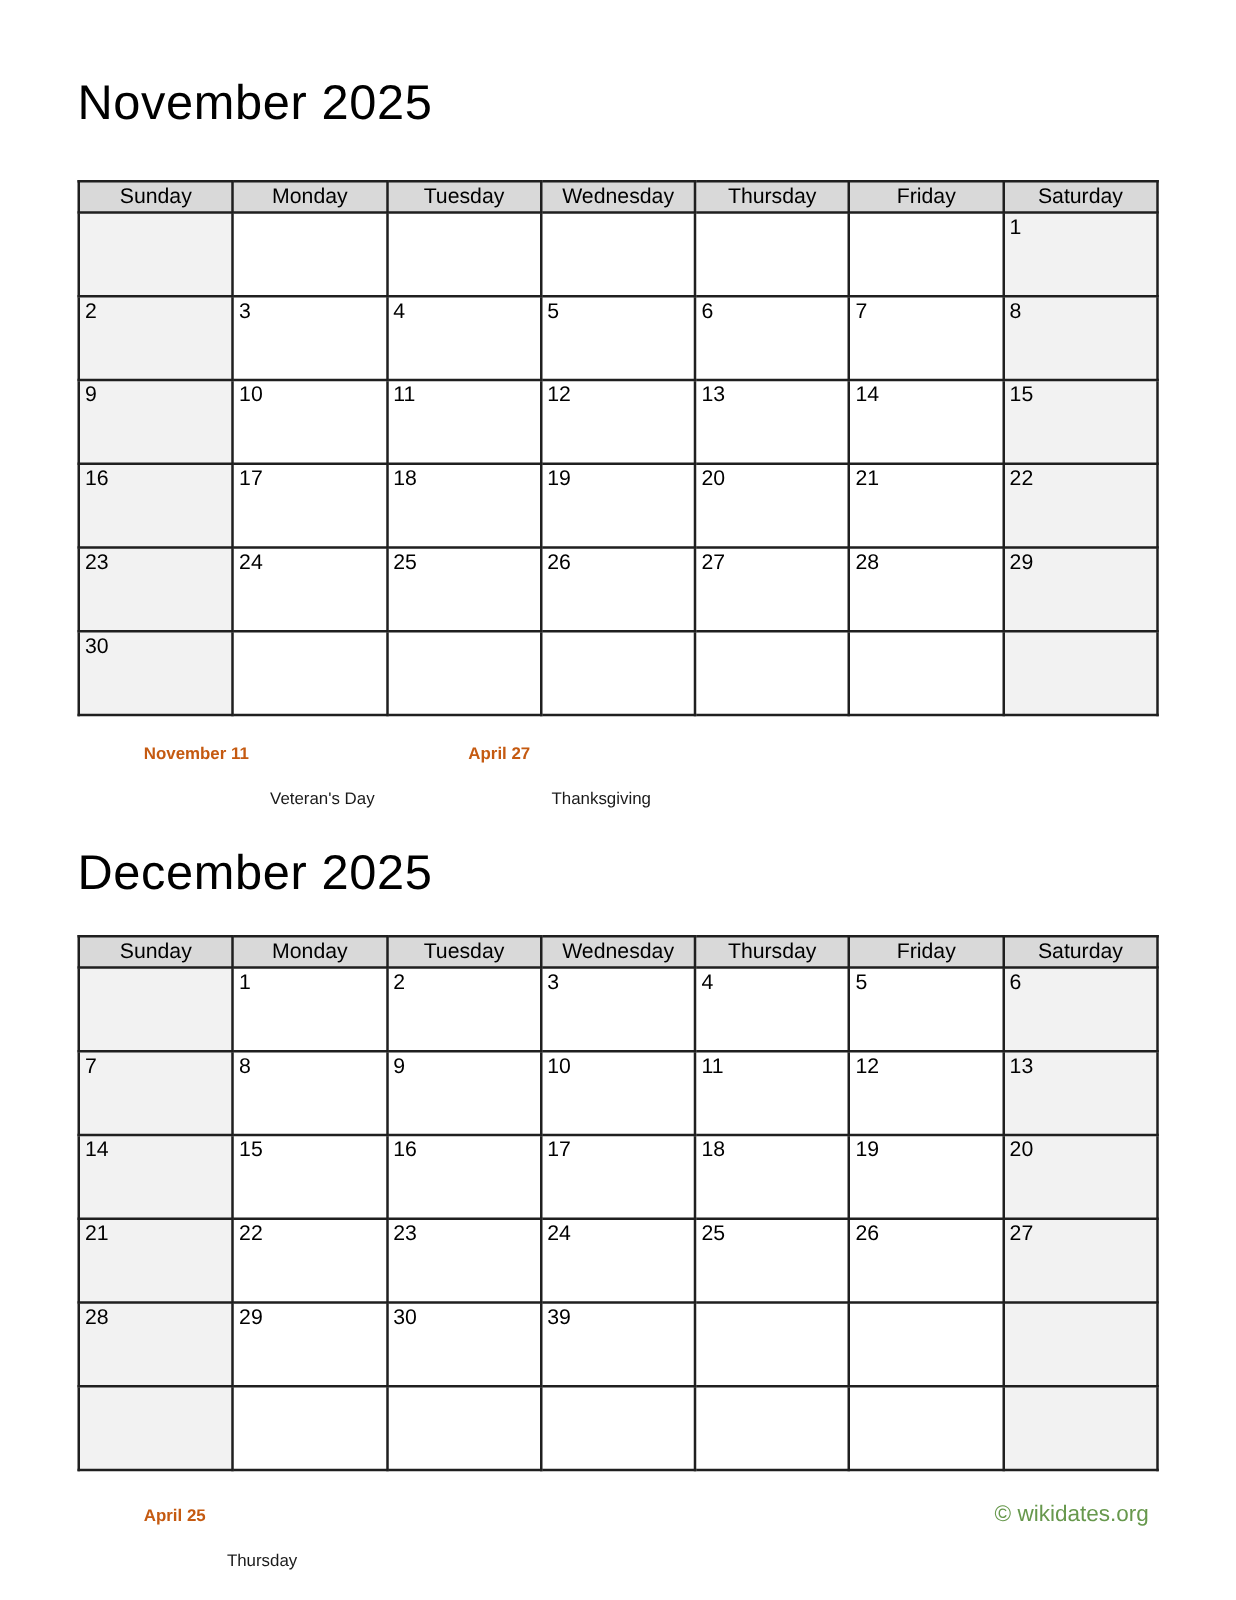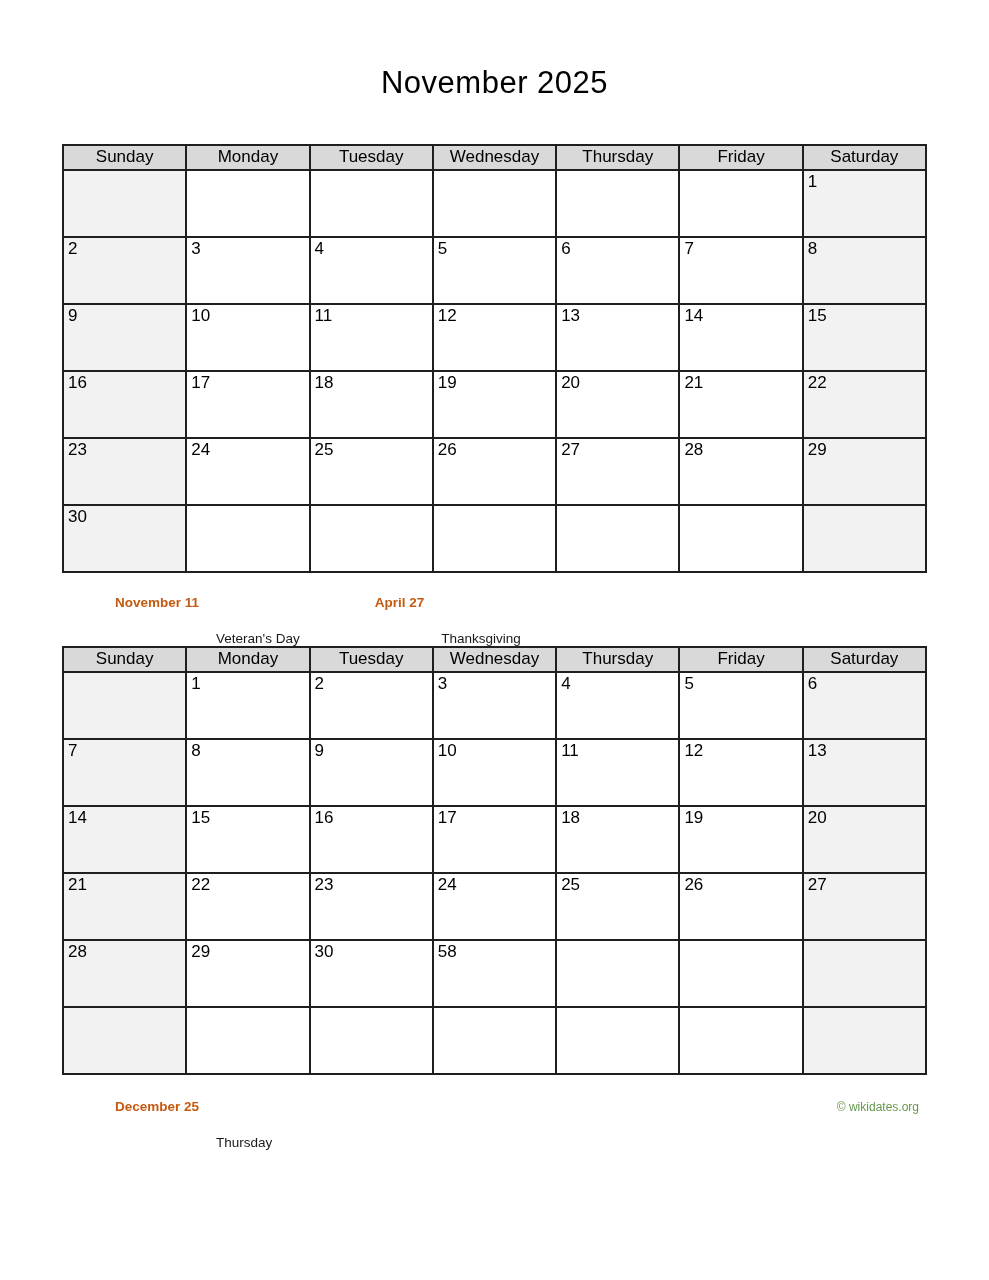--- a/index.html
+++ b/index.html
@@ -16,23 +16,22 @@
     height: 1280px;
     background: #ffffff;
     color: #000000;
     font-family: "Liberation Sans", sans-serif;
     overflow: hidden;
   }
   .page { padding: 0 62px; }
 
   .cal-title {
     margin: 0;
-    text-align: center;
     font-weight: 400;
-    font-size: 31px;
+    font-size: 39px;
     line-height: 54px;
     letter-spacing: 0.5px;
   }
   .cal-nov .cal-title { margin: 56px 0 34px; }
   .cal-dec .cal-title { margin: 26px 0 22px; }
 
   table.grid {
     width: 100%;
     border-collapse: collapse;
     table-layout: fixed;
@@ -64,21 +63,21 @@
     font-size: 13.5px;
     margin: 22px 8px 0 36px;
   }
   .legend.footer { margin-top: 24px; }
   .holiday { display: flex; gap: 17px; margin-right: 58px; white-space: nowrap; }
   .hdate { color: var(--accent); font-weight: 700; padding-left: 17px; }
   .hname { color: #1a1a1a; margin-top: 36px; }
   .copyright {
     margin-left: auto;
     color: var(--green);
-    font-size: 12px;
+    font-size: 18px;
     text-decoration: none;
     cursor: pointer;
   }
 </style>
 </head>
 <body>
 
 <div class="page">
 
   <section class="cal cal-nov">
@@ -158,20 +157,21 @@
         <span class="hname">Veteran's Day</span>
       </span>
       <span class="holiday">
         <span class="hdate">April 27</span>
         <span class="hname">Thanksgiving</span>
       </span>
     </div>
   </section>
 
   <section class="cal cal-dec">
+    <h1 class="cal-title">December 2025</h1>
     <table class="grid">
         <thead>
           <tr>
             <th>Sunday</th>
             <th>Monday</th>
             <th>Tuesday</th>
             <th>Wednesday</th>
             <th>Thursday</th>
             <th>Friday</th>
             <th>Saturday</th>
@@ -211,38 +211,38 @@
             <td>23</td>
             <td>24</td>
             <td>25</td>
             <td>26</td>
             <td>27</td>
           </tr>
           <tr>
             <td>28</td>
             <td>29</td>
             <td>30</td>
-            <td>58</td>
+            <td>39</td>
             <td></td>
             <td></td>
             <td></td>
           </tr>
           <tr>
             <td></td>
             <td></td>
             <td></td>
             <td></td>
             <td></td>
             <td></td>
             <td></td>
           </tr>
         </tbody>
       </table>
     <div class="legend footer">
       <span class="holiday">
-        <span class="hdate">December 25</span>
+        <span class="hdate">April 25</span>
         <span class="hname">Thursday</span>
       </span>
       <span class="copyright">© wikidates.org</span>
     </div>
   </section>
 
 </div>
 
 </body></html>

